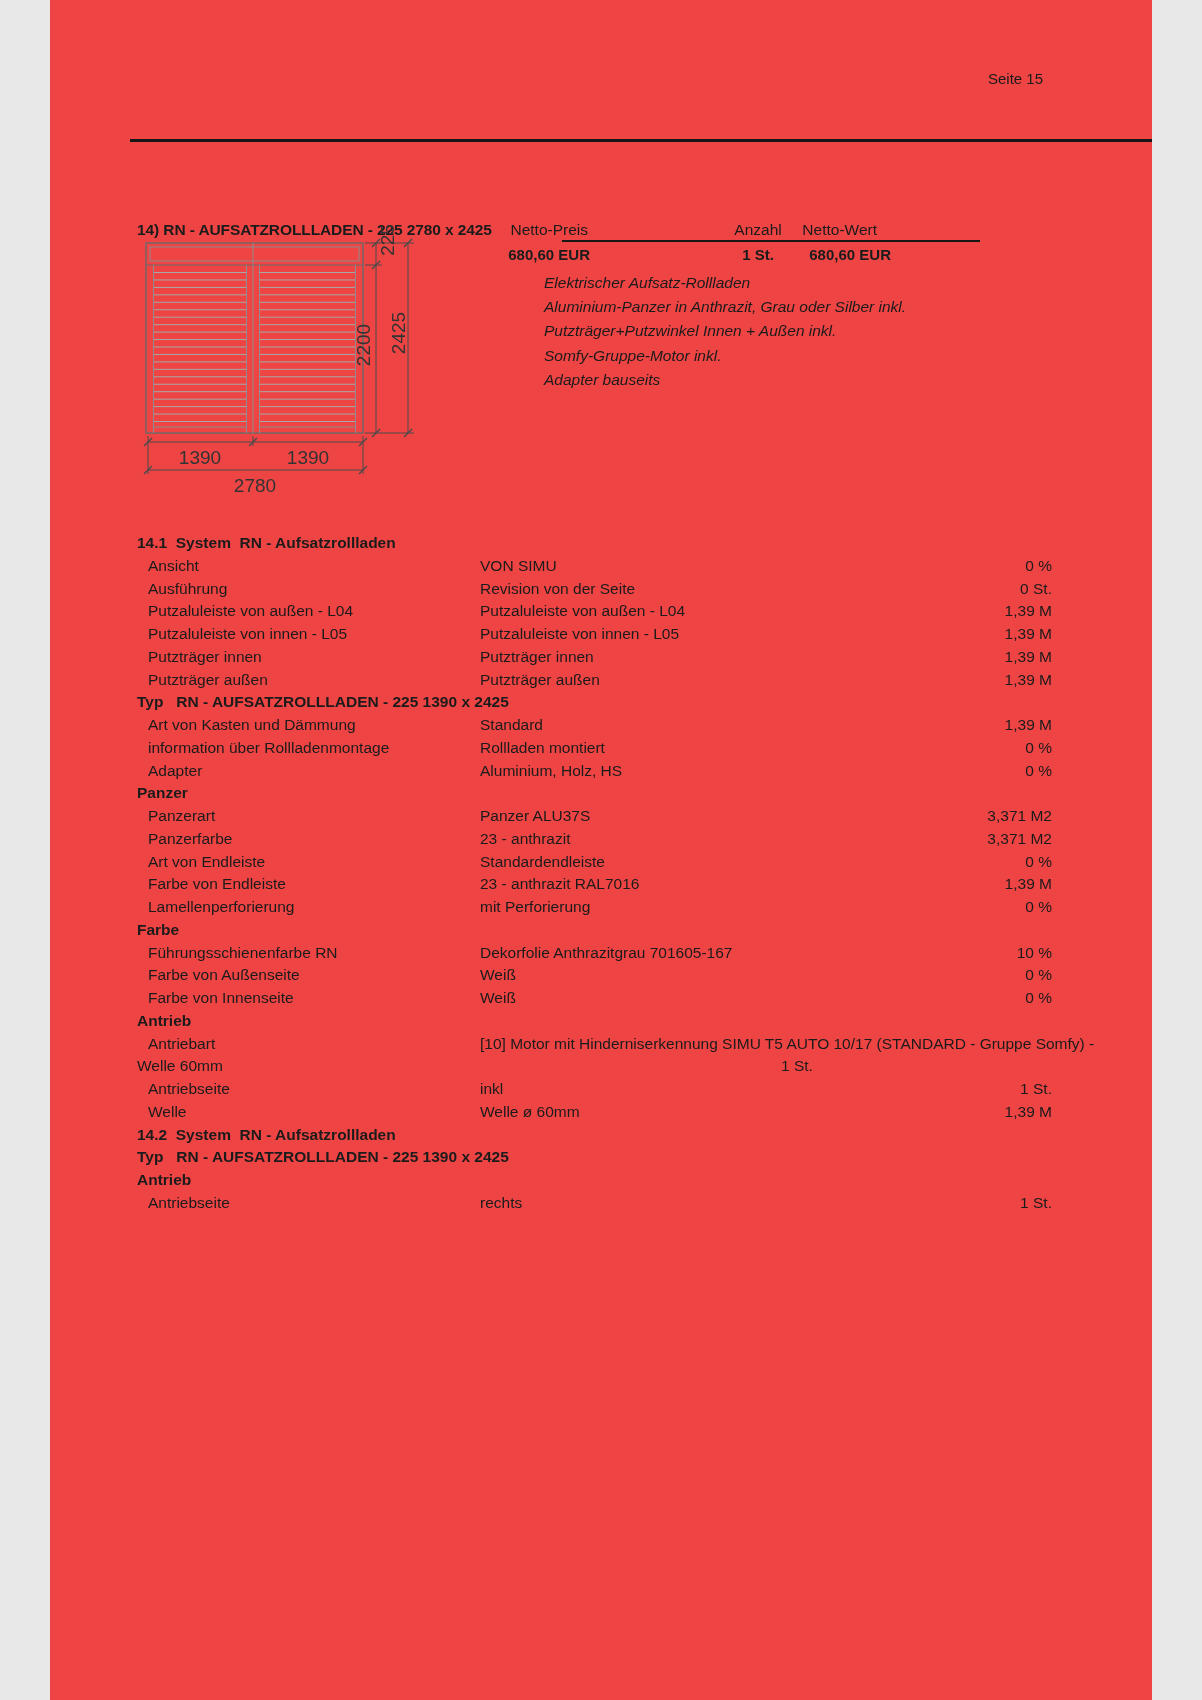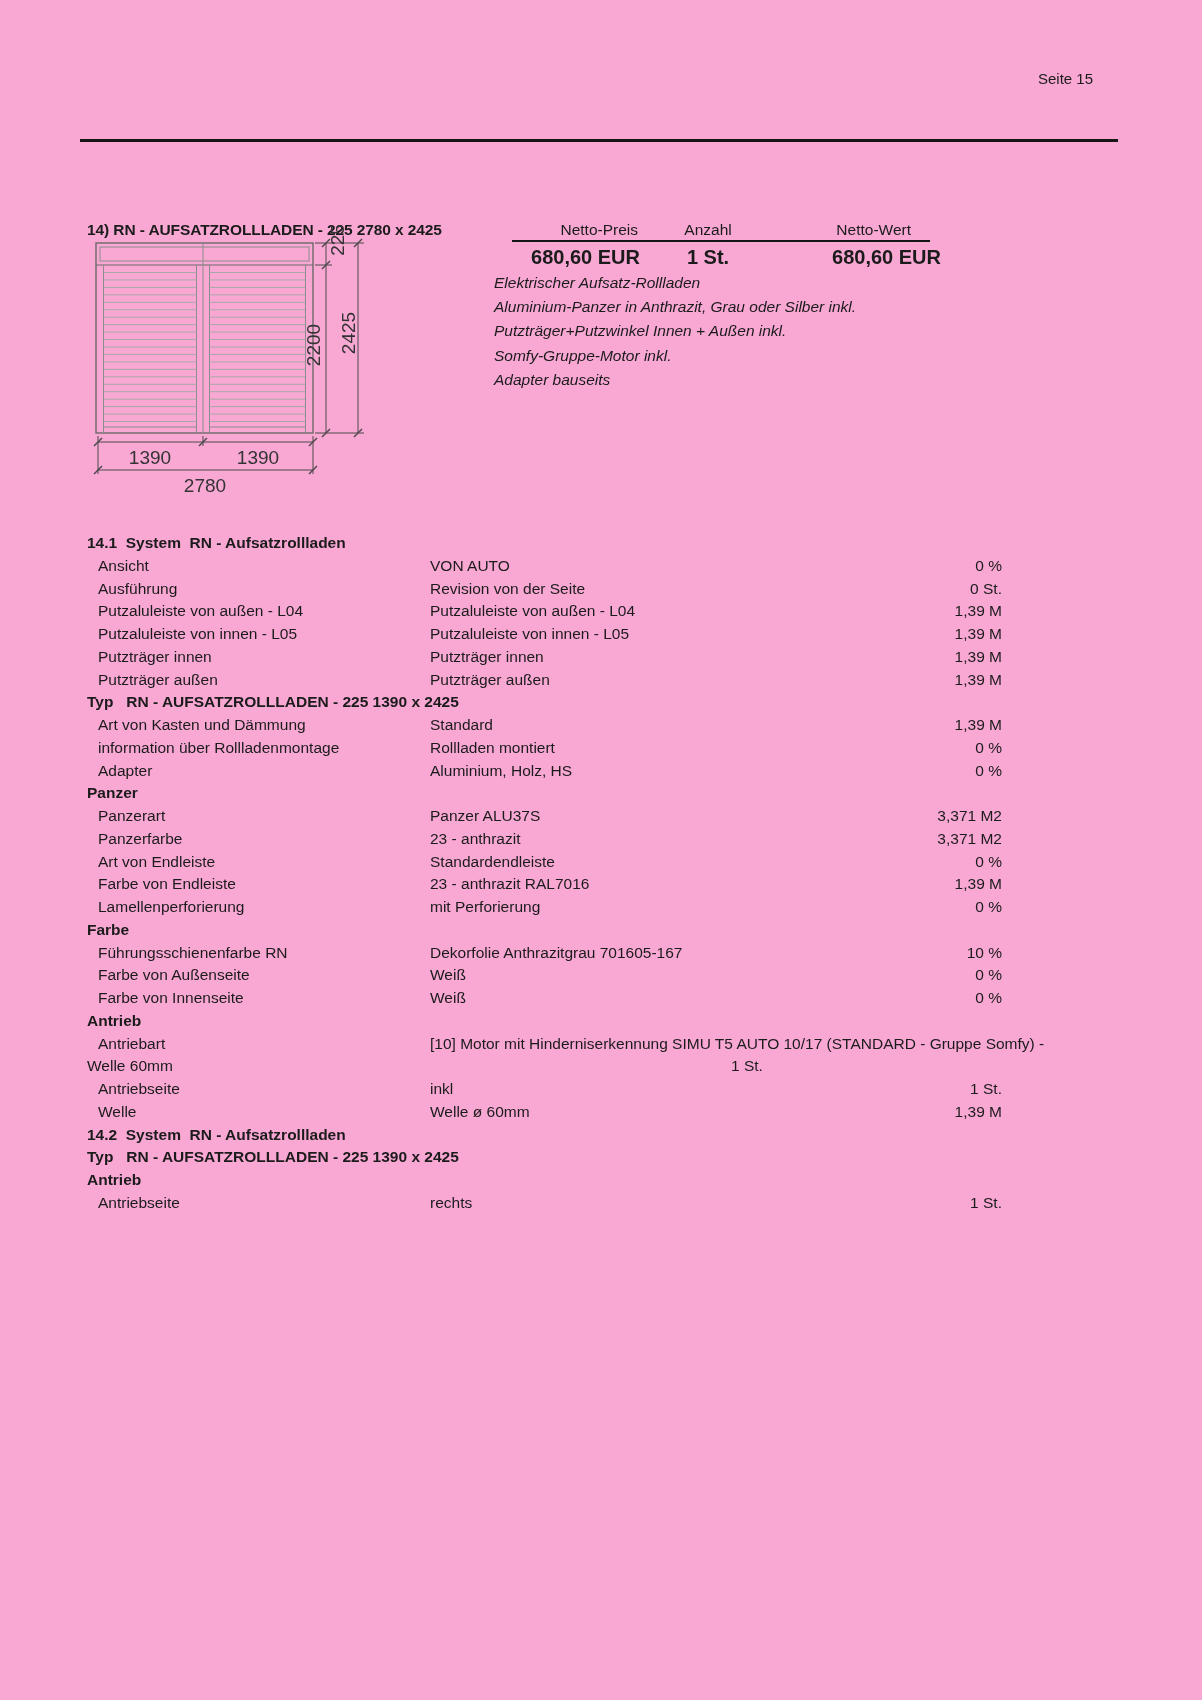--- a/index.html
+++ b/index.html
@@ -1,30 +1,30 @@
 <!DOCTYPE html>
 <html><head>
 <meta charset="utf-8">
 <style>
   html,body{margin:0;padding:0;background:#e8e8e8;}
   .page{
-    position:relative;width:1202px;height:1700px;background:#f9a8d4;
+    position:relative;width:1102px;height:1700px;background:#ef4444;
     font-family:"Liberation Sans","DejaVu Sans",sans-serif;color:#1b1b1b;
     overflow:hidden;margin:0 auto;
   }
   .abs{position:absolute;}
   .page-number{top:70px;right:109px;font-size:15px;}
   .top-rule{top:139px;left:80px;width:1038px;height:3px;background:#161616;}
   .item-title{top:221px;left:87px;font-size:15.5px;font-weight:bold;white-space:pre;letter-spacing:-0.1px;}
   .colhead{top:221px;font-size:15.5px;white-space:nowrap;}
   .ch-np{right:564px;}
   .ch-an{left:708px;transform:translateX(-50%);}
-  .ch-nw{right:291px;}
+  .ch-nw{right:275px;}
   .head-underline{top:240px;left:512px;width:418px;height:2px;background:#161616;}
-  .price{top:246px;font-size:20px;font-weight:bold;white-space:nowrap;}
+  .price{top:246px;font-size:15px;font-weight:bold;white-space:nowrap;}
   .pr-np{right:562px;}
   .pr-an{left:708px;transform:translateX(-50%);}
   .pr-nw{right:261px;}
   .desc{top:271px;left:494px;font-size:15.5px;font-style:italic;line-height:24.2px;white-space:nowrap;}
   .drawing{left:0;top:0;}
 
   .spec-table{top:532px;left:87px;width:915px;font-size:15.5px;}
   .row{display:flex;height:22.75px;line-height:22.75px;position:relative;}
   .row .label{width:343px;flex:0 0 343px;white-space:pre;box-sizing:border-box;}
   .row.item .label{padding-left:11px;}
@@ -161,21 +161,21 @@
   </svg>
 
   <div class="abs spec-table">
       <div class="row section">
     <span class="label">14.1  System  RN - Aufsatzrollladen</span>
     <span class="value"></span>
     <span class="amount"></span>
   </div>
       <div class="row item">
     <span class="label">Ansicht</span>
-    <span class="value">VON AUTO</span>
+    <span class="value">VON SIMU</span>
     <span class="amount">0 %</span>
   </div>
       <div class="row item">
     <span class="label">Ausführung</span>
     <span class="value">Revision von der Seite</span>
     <span class="amount">0 St.</span>
   </div>
       <div class="row item">
     <span class="label">Putzaluleiste von außen - L04</span>
     <span class="value">Putzaluleiste von außen - L04</span>

